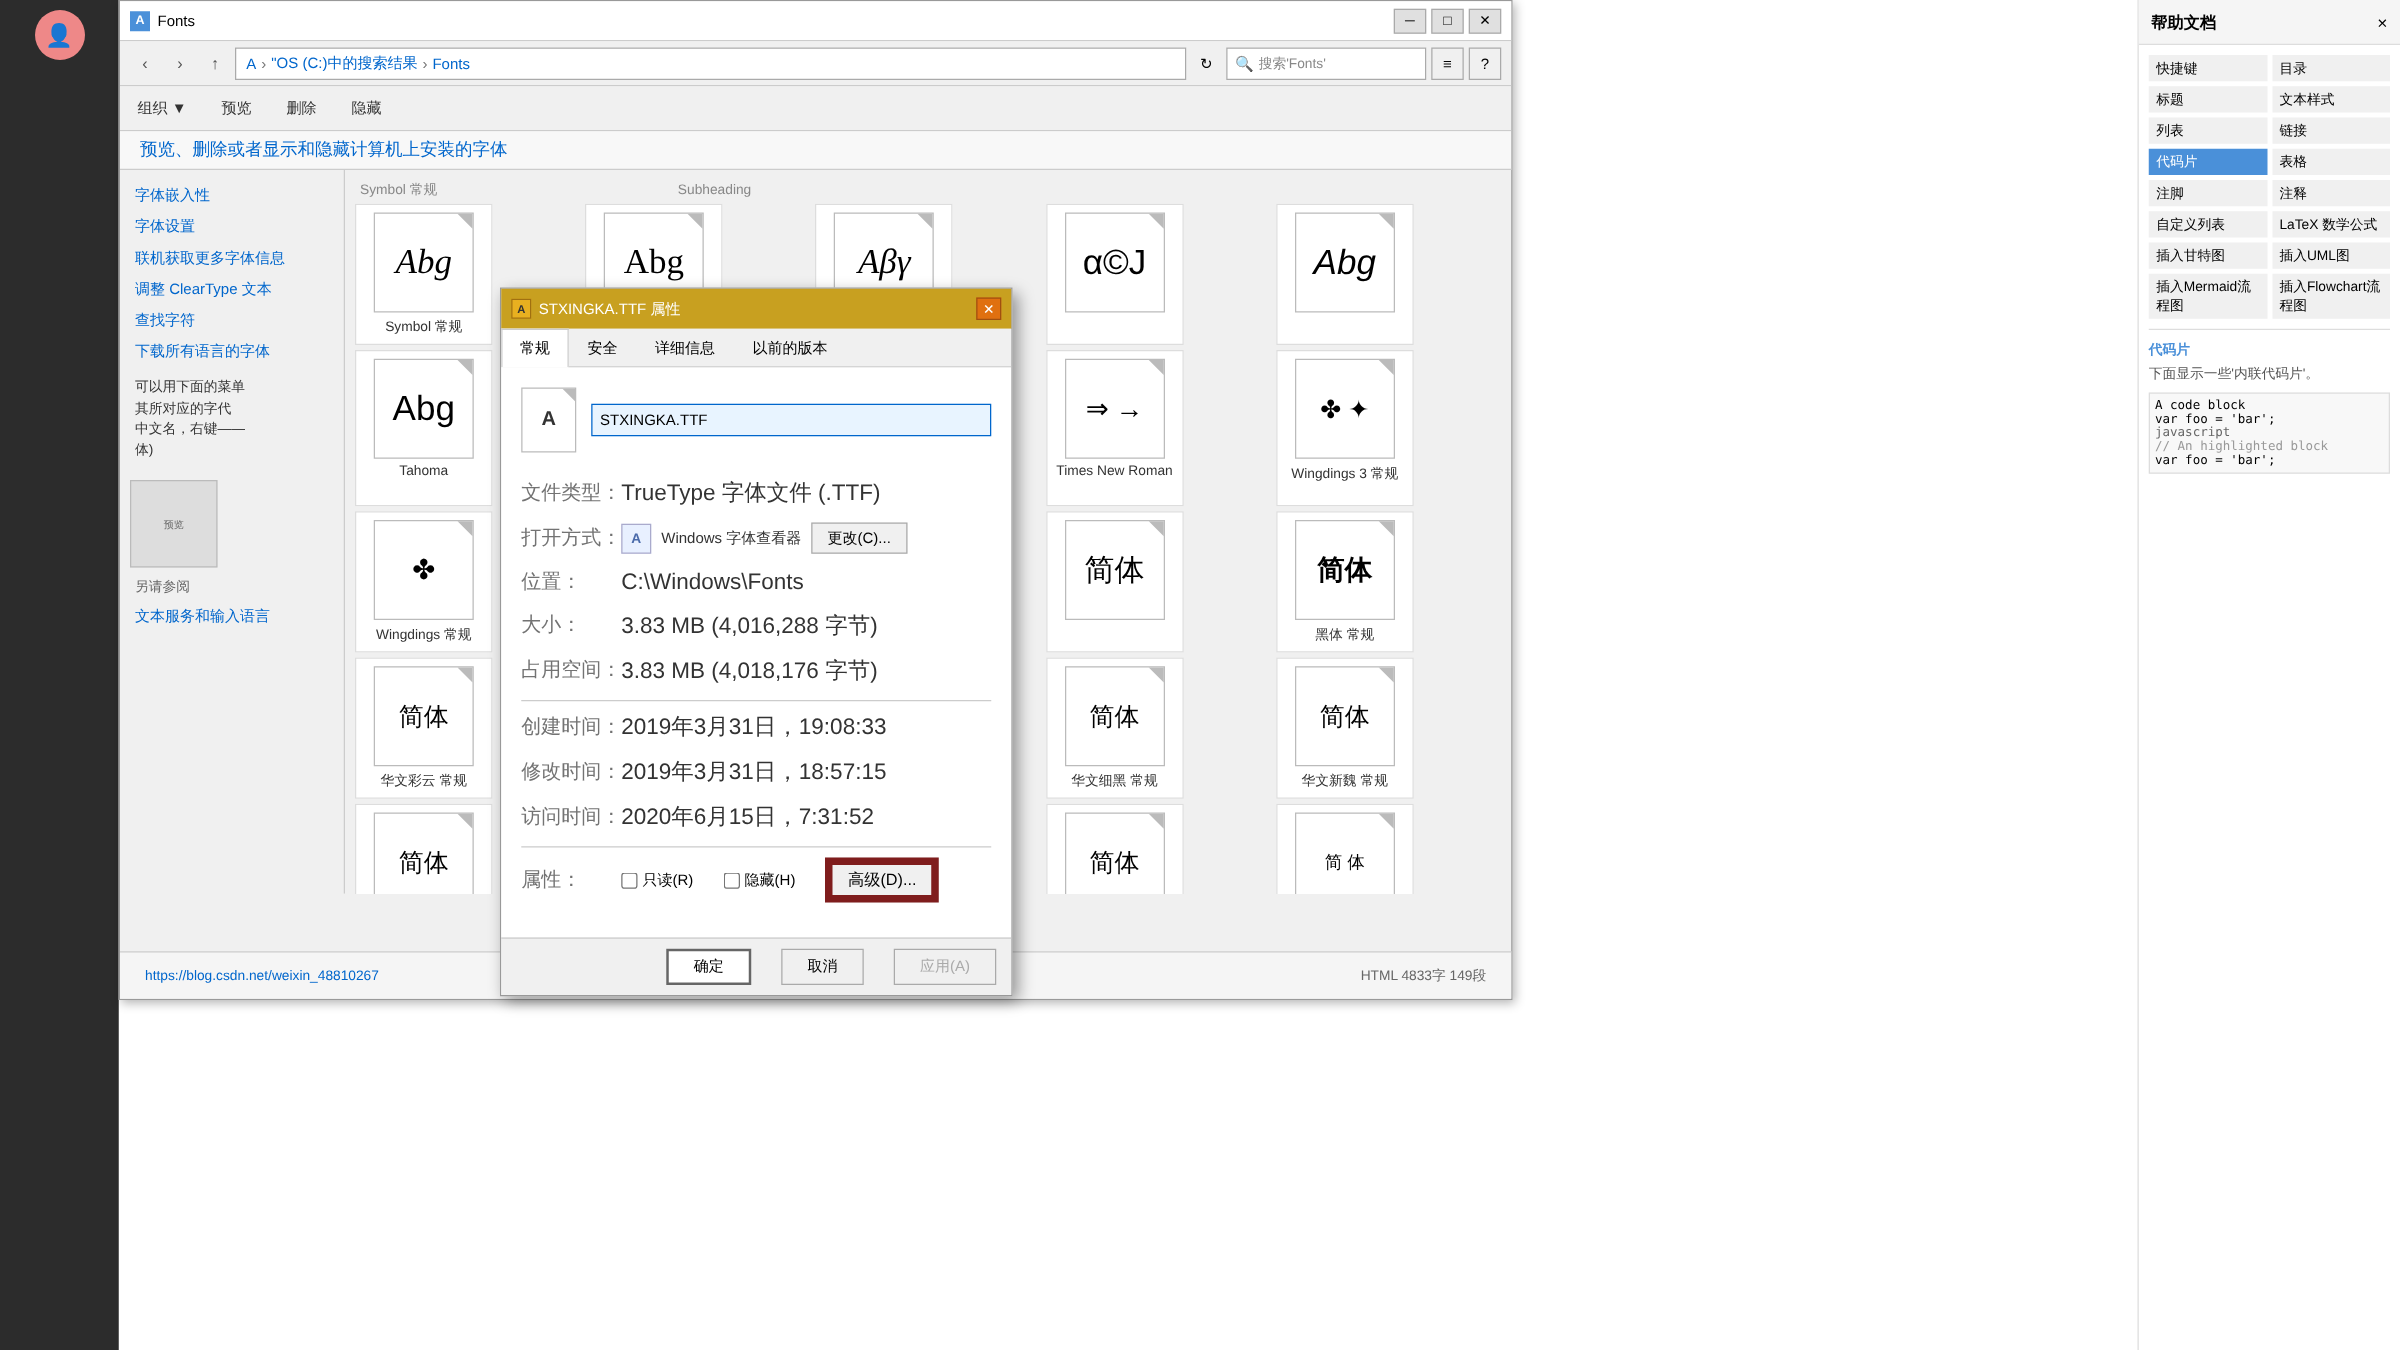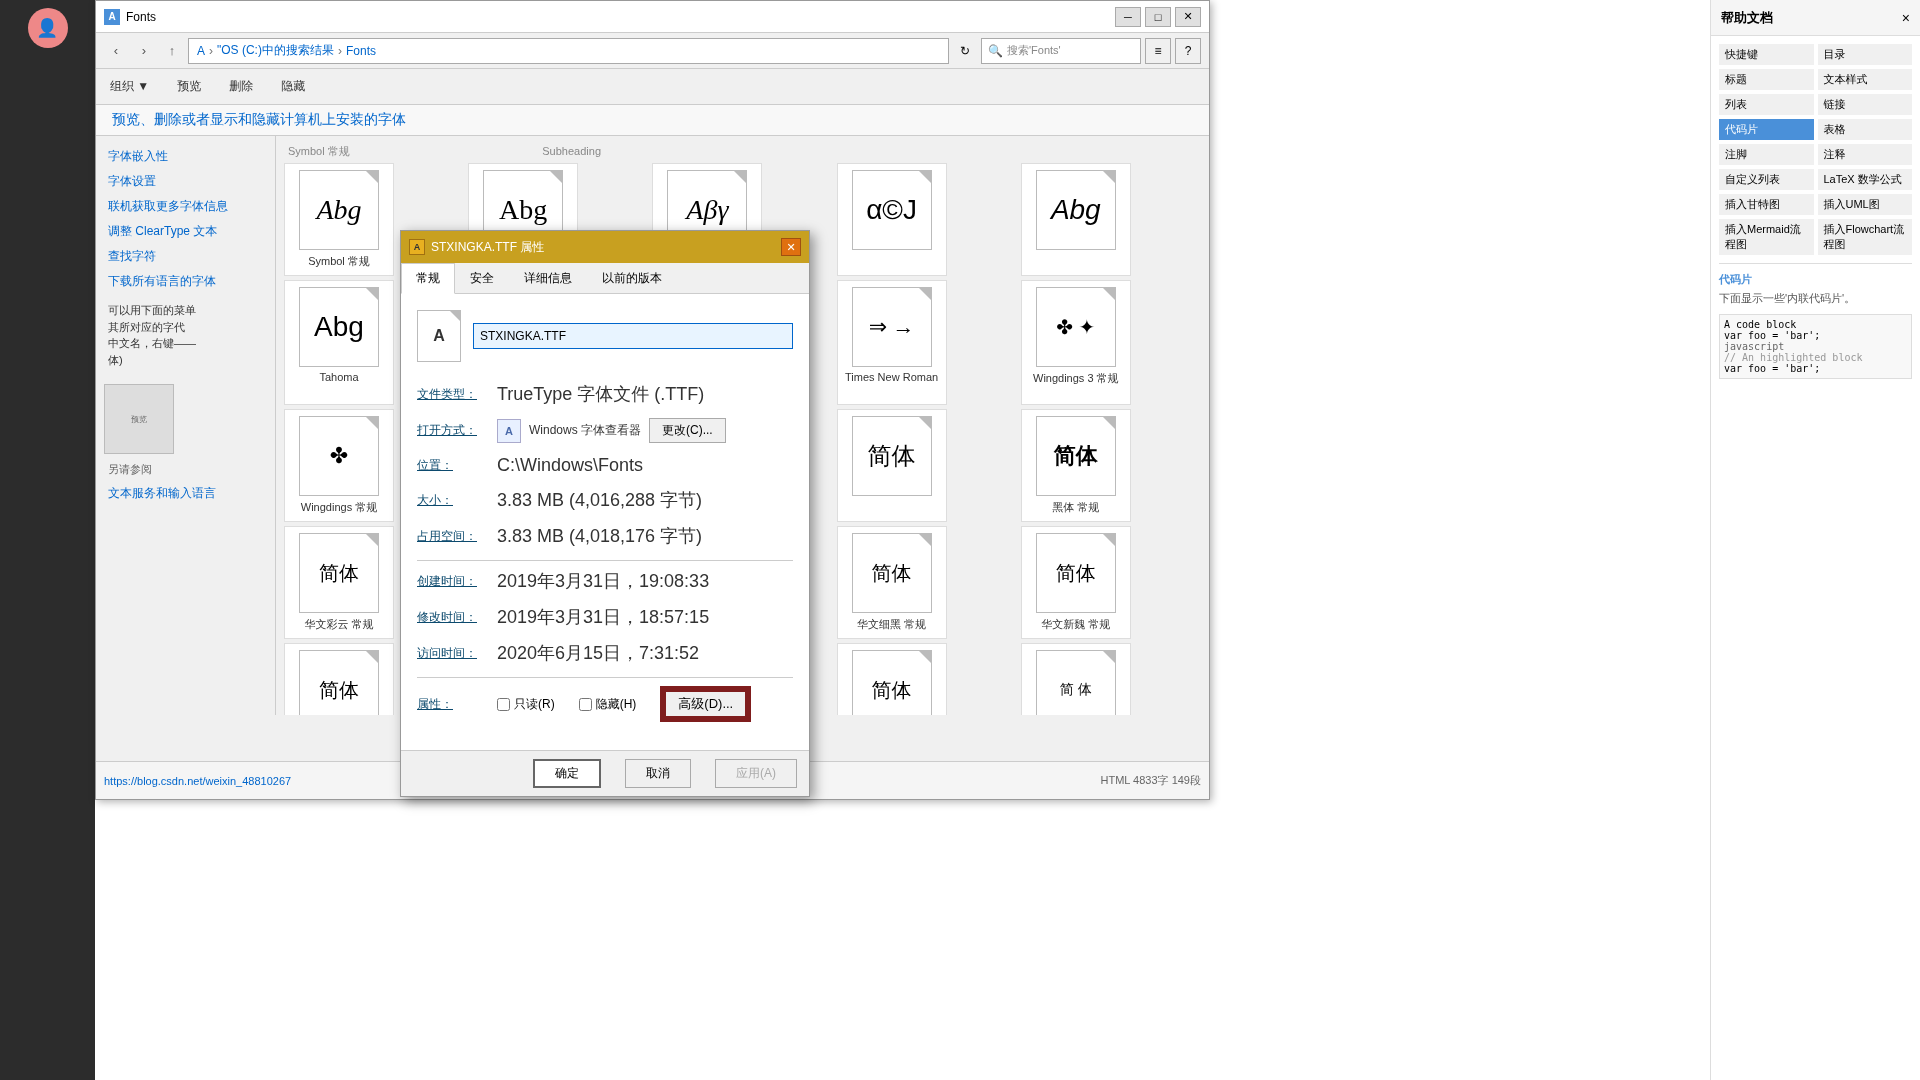--- a/index.html
+++ b/index.html
@@ -93,21 +93,21 @@
     .props-name-row { display: flex; align-items: center; gap: 12px; margin-bottom: 20px; }
     .props-file-icon { width: 44px; height: 52px; background: white; border: 1px solid #bbb; display: flex; align-items: center; justify-content: center; font-size: 14px; font-weight: bold; position: relative; flex-shrink: 0; }
     .props-file-icon::before {
       content: ''; position: absolute; top: 0; right: 0;
       width: 0; height: 0; border-style: solid;
       border-width: 0 10px 10px 0;
       border-color: transparent #bbb transparent transparent;
     }
     .props-name-input { flex: 1; height: 26px; border: 1px solid #0066cc; padding: 2px 6px; font-size: 12px; outline: none; background: #e8f4ff; }
     .props-row { display: flex; align-items: center; margin-bottom: 12px; }
-    .props-label { width: 80px; font-size: 12px; color: #0c4a6e; flex-shrink: 0; text-decoration: underline; }
+    .props-label { width: 80px; font-size: 16px; color: #737373; flex-shrink: 0; }
     .props-value { font-size: 18px; color: #333; }
     .props-open-row { display: flex; align-items: center; gap: 8px; }
     .props-open-icon { width: 24px; height: 24px; background: #e8f0ff; border: 1px solid #aac; display: flex; align-items: center; justify-content: center; font-size: 12px; }
     .props-open-value { font-size: 12px; color: #333; }
     .props-change-btn { padding: 3px 12px; font-size: 12px; background: #f0f0f0; border: 1px solid #aaa; cursor: pointer; }
     .props-checkbox-row { display: flex; align-items: center; gap: 24px; }
     .props-checkbox-item { display: flex; align-items: center; gap: 4px; font-size: 12px; }
     .props-adv-btn { padding: 3px 12px; font-size: 13px; background: #f0f0f0; border: 6px solid #7f1d1d; cursor: pointer; margin-left: auto; }
 
     .props-footer {
@@ -128,21 +128,21 @@
     }
 
     
     .header-text {
       font-size: 14px; color: #0066cc; padding: 6px 8px; font-weight: normal;
     }
 
     
     .statusbar {
       height: 38px; background: #f5f5f5; border-top: 1px solid #ccc;
-      display: flex; align-items: center; padding: 0 8px; font-size: 11px; color: #666;
+      display: flex; align-items: center; padding: 0 20px; font-size: 11px; color: #666;
       justify-content: space-between;
       margin-top: 46px;
     }
 
     .font-manager-header {
       padding: 6px 8px;
       border-bottom: 1px solid #ccc;
       background: #f8f8f8;
     }
   </style>

